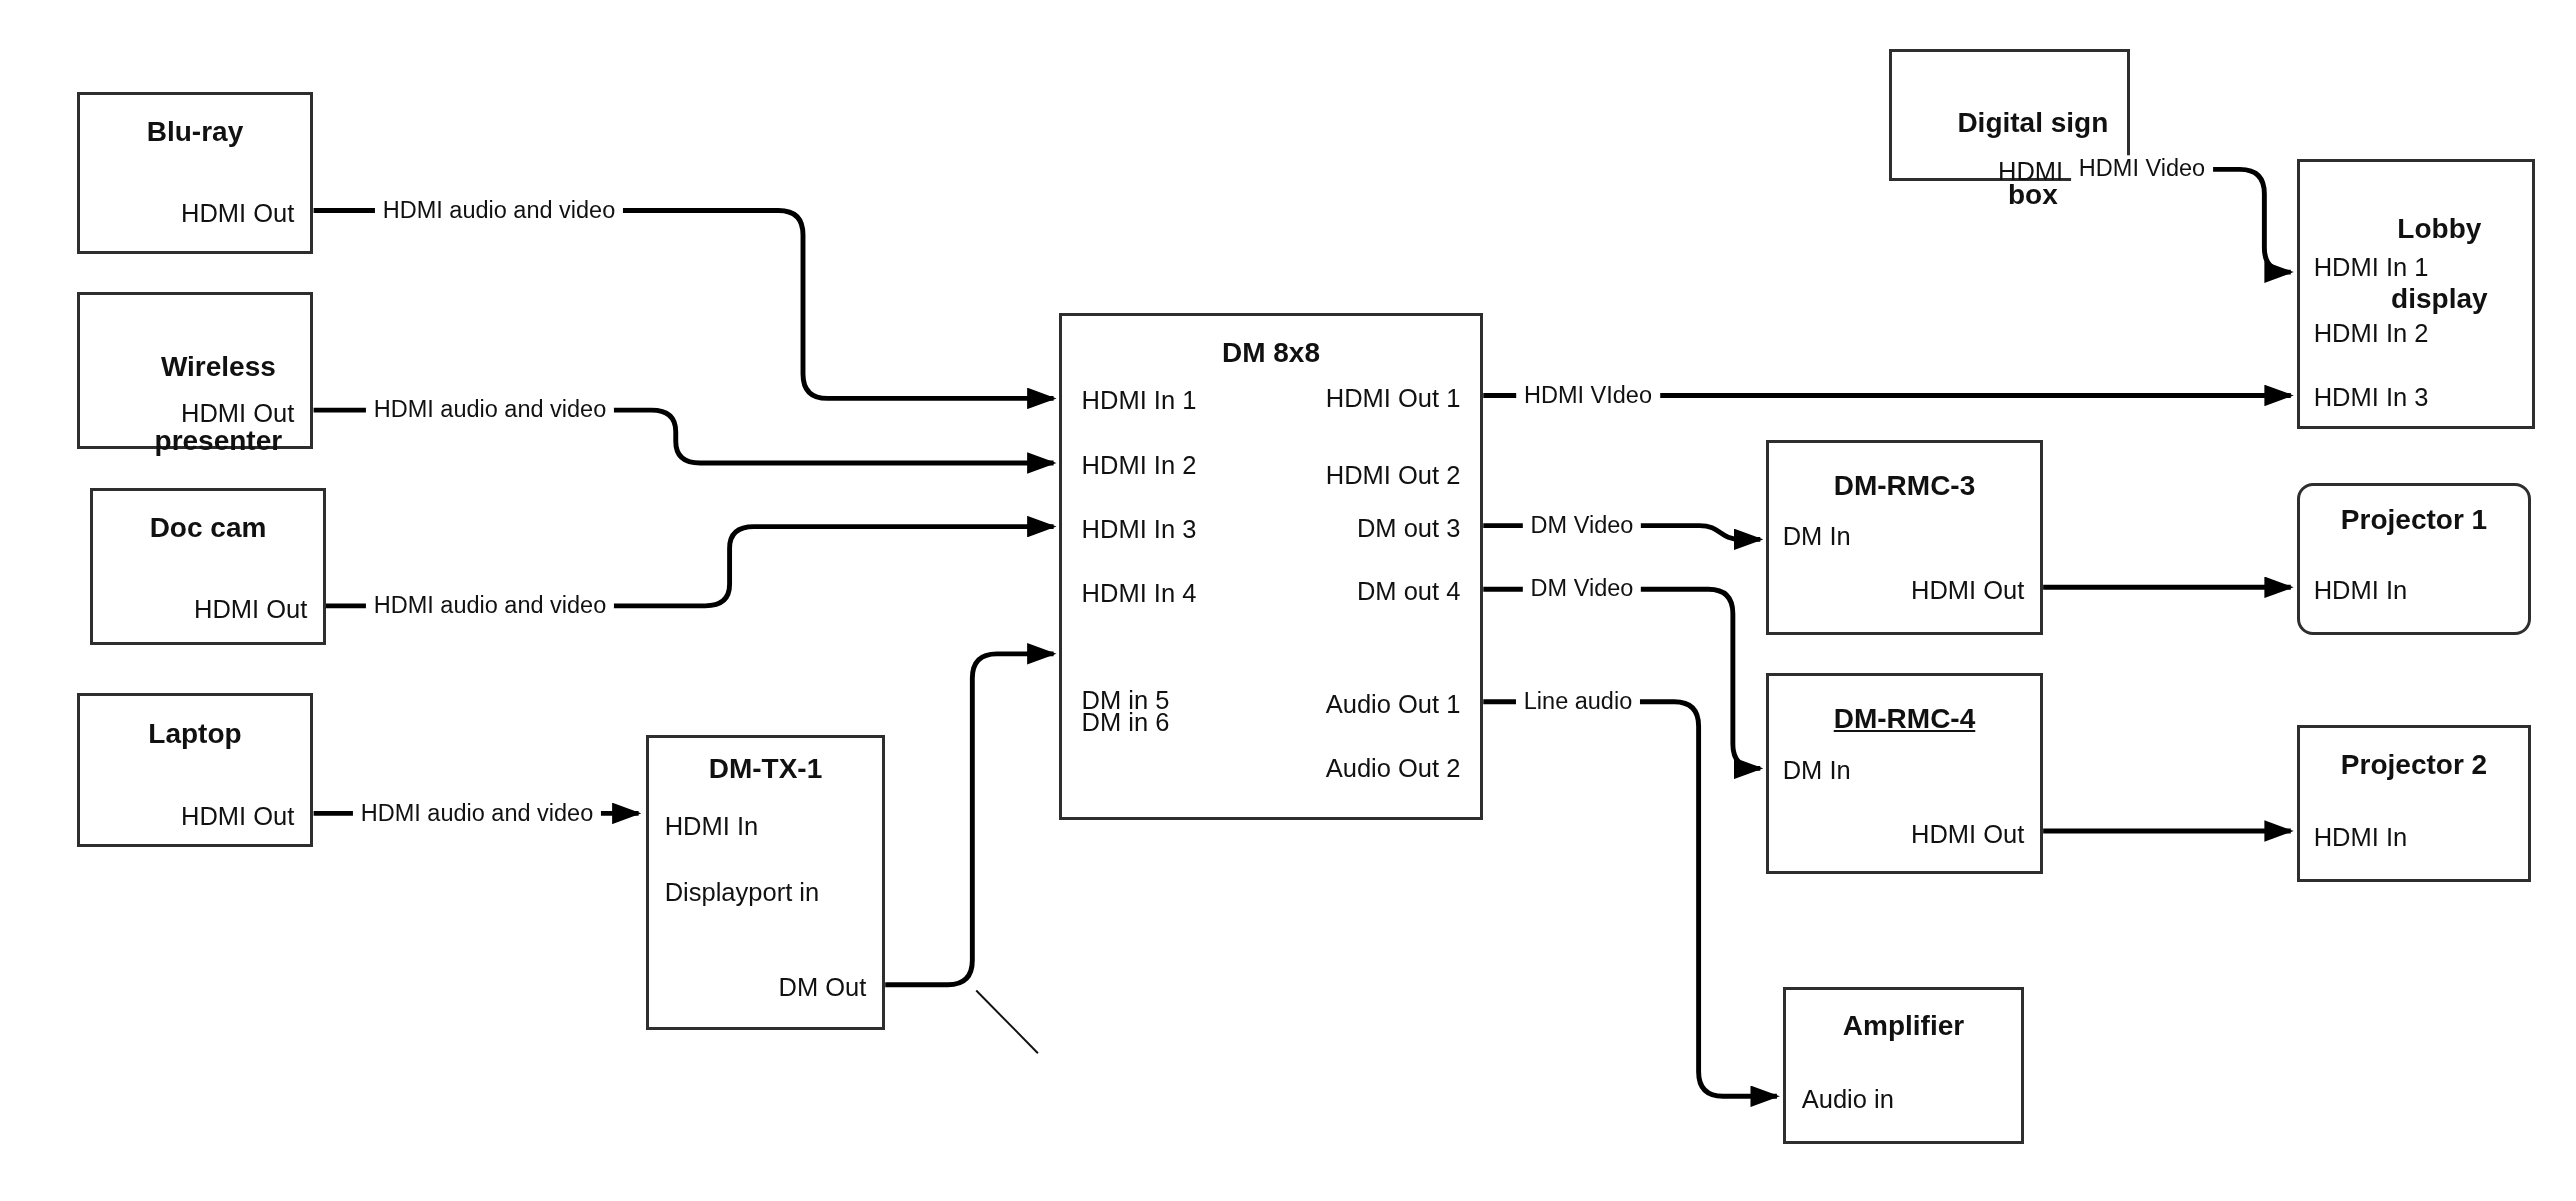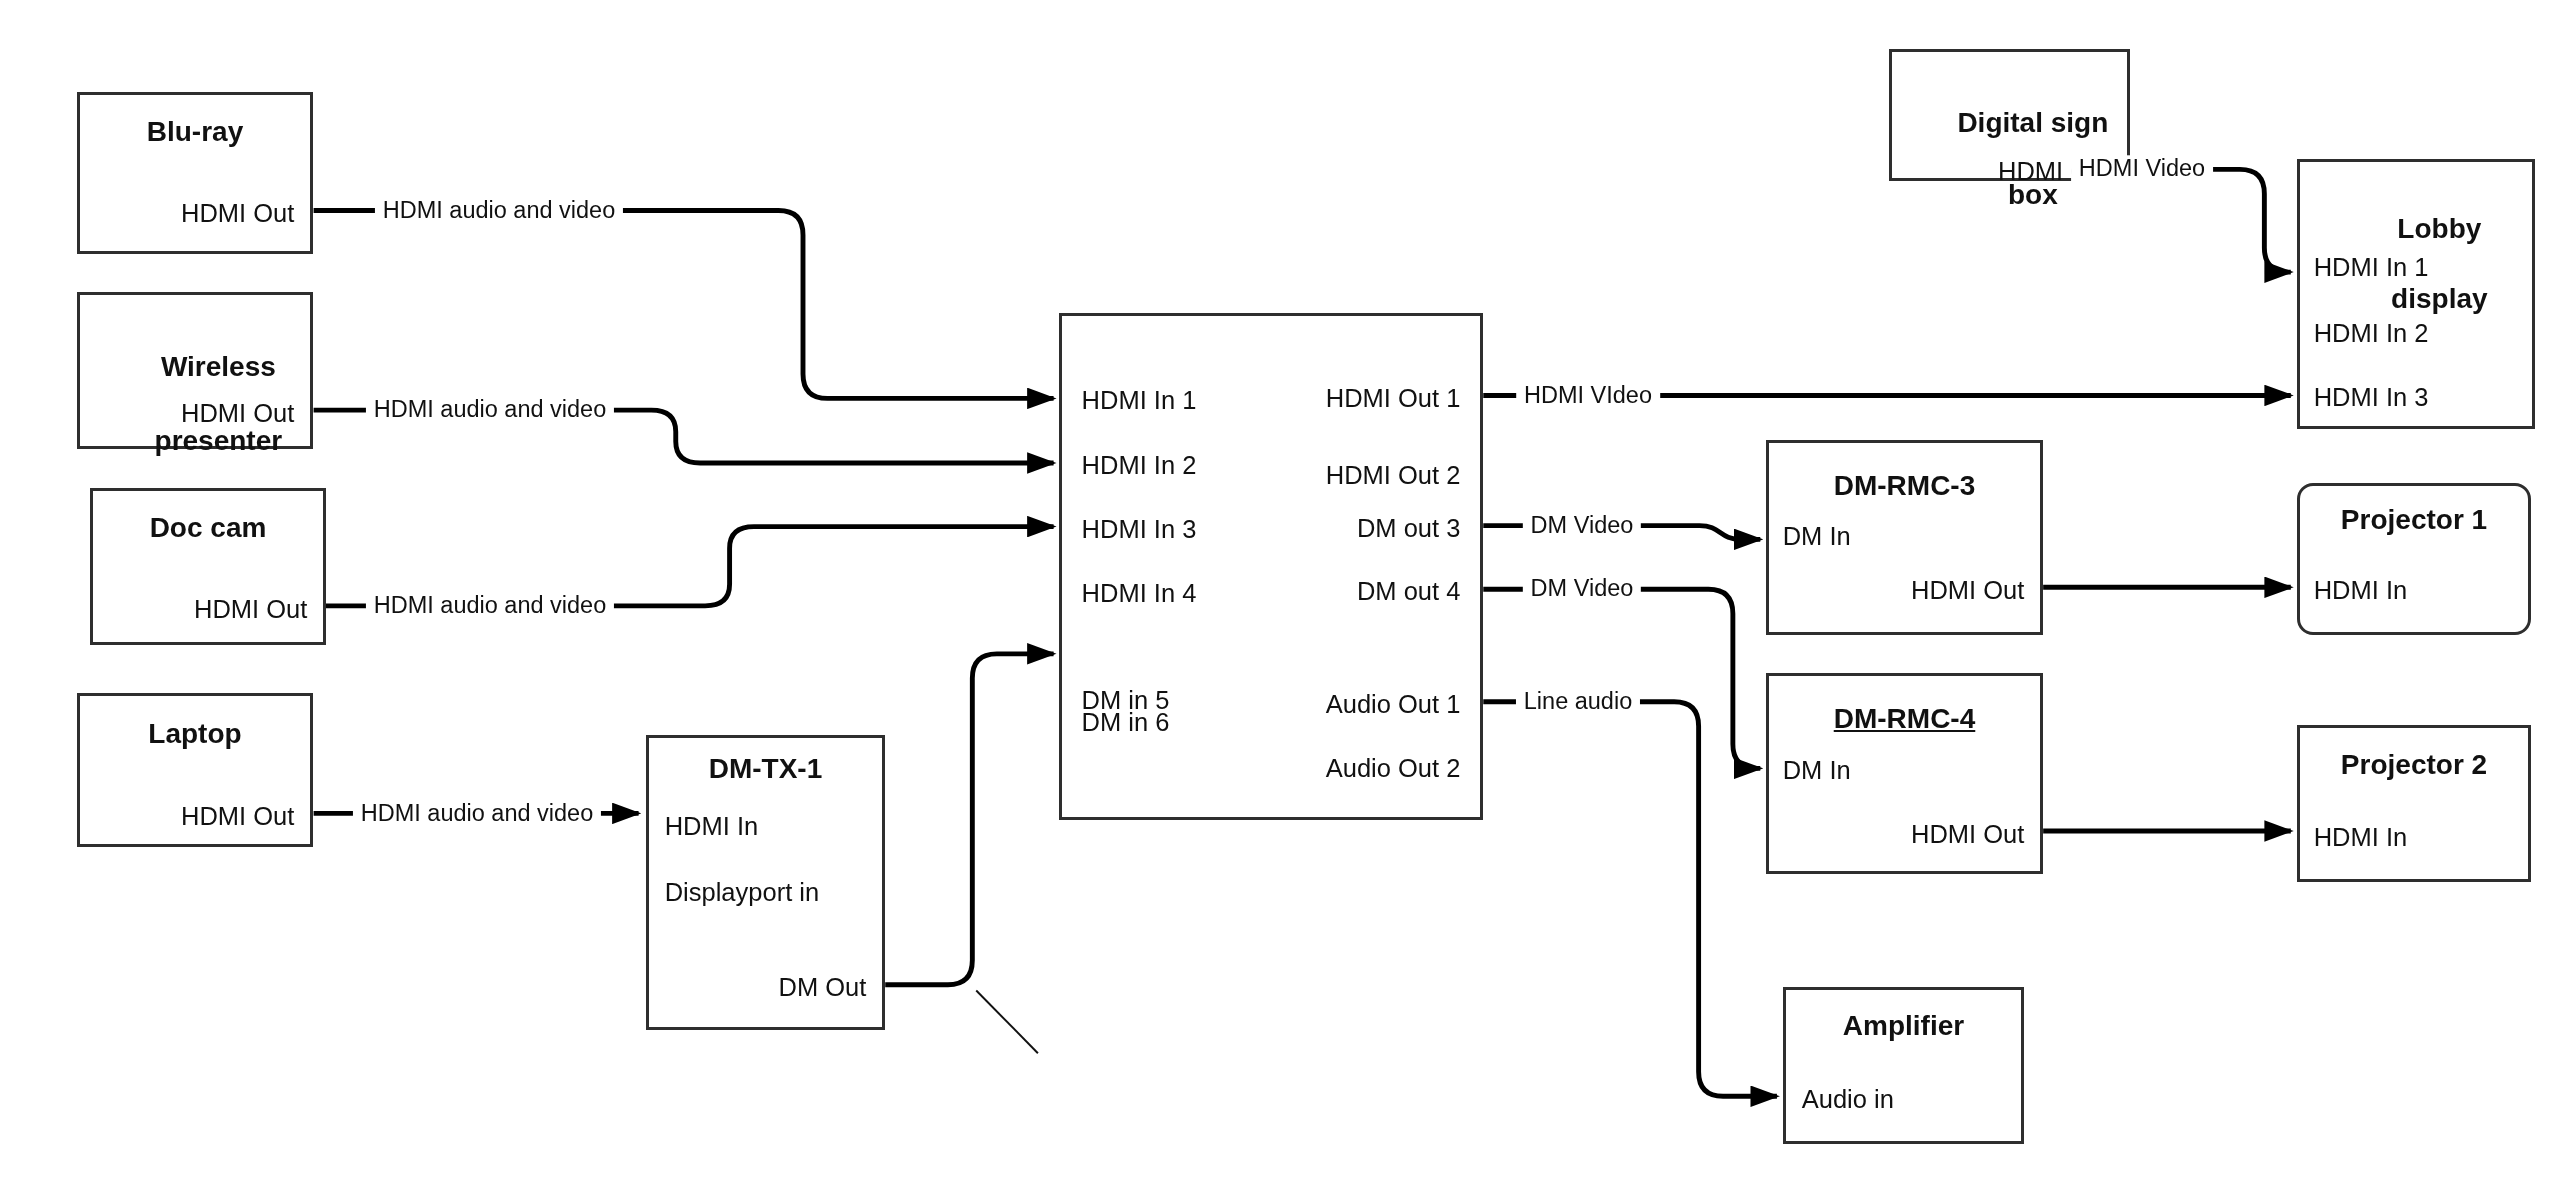--- a/index.html
+++ b/index.html
@@ -109,20 +109,21 @@
   </div>
 
   <div class="node" style="left:646px;top:735px;width:239px;height:295px;">
     <div class="title" style="top:12.7px;">DM-TX-1</div>
     <div class="port left" style="top:74px;">HDMI In</div>
     <div class="port left" style="top:140px;">Displayport in</div>
     <div class="port right" style="top:235px;">DM Out</div>
   </div>
 
   <div class="node" style="left:1059px;top:313px;width:424px;height:507px;">
+    <div class="title" style="top:18.6px;">DM 8x8</div>
     <div class="port left" style="top:70px;left:19.6px;">HDMI In 1</div>
     <div class="port left" style="top:135px;left:19.6px;">HDMI In 2</div>
     <div class="port left" style="top:199px;left:19.6px;">HDMI In 3</div>
     <div class="port left" style="top:263px;left:19.6px;">HDMI In 4</div>
     <div class="port left" style="top:326px;left:19.6px;margin-top:44px;">DM in 5</div>
     <div class="port left" style="top:392px;left:19.6px;">DM in 6</div>
     <div class="port right" style="top:68px;right:19.6px;">HDMI Out 1</div>
     <div class="port right" style="top:145px;right:19.6px;">HDMI Out 2</div>
     <div class="port right" style="top:198px;right:19.6px;">DM out 3</div>
     <div class="port right" style="top:261px;right:19.6px;">DM out 4</div>

